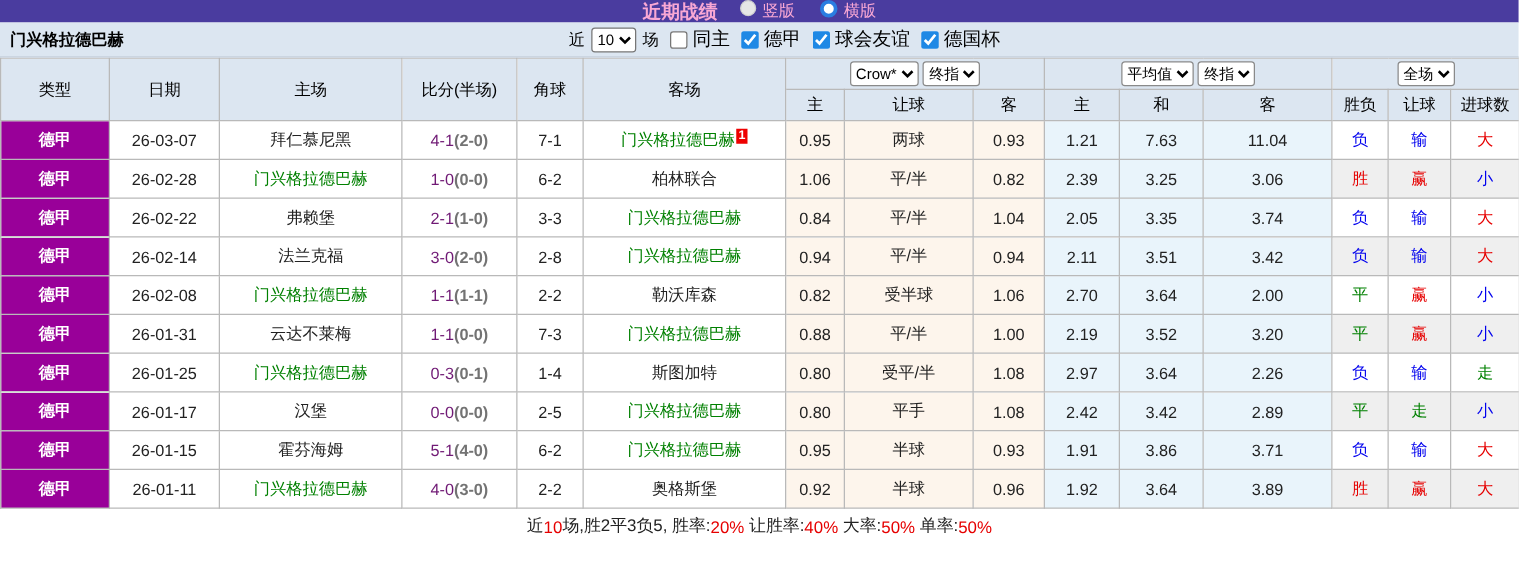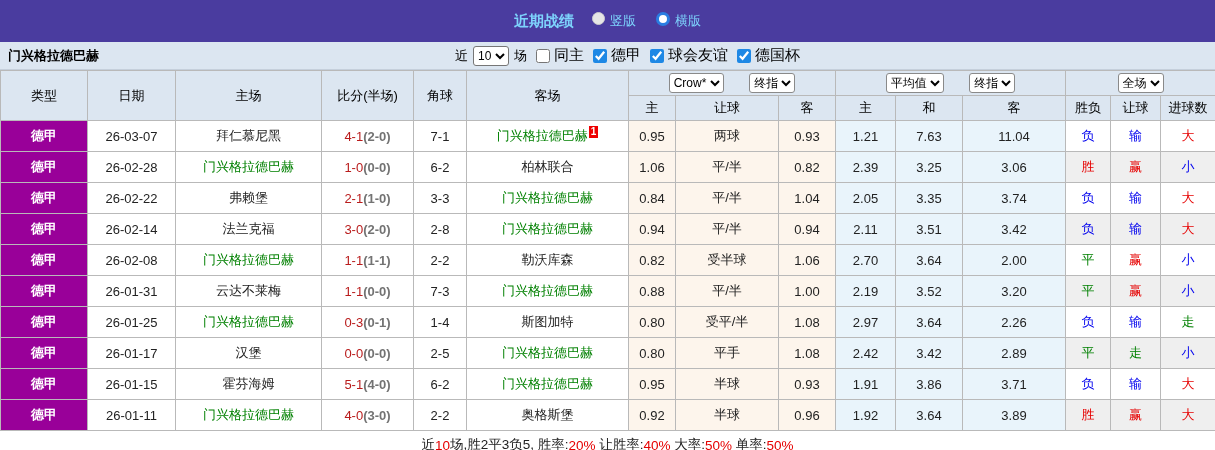--- a/index.html
+++ b/index.html
@@ -1,23 +1,23 @@
 <!DOCTYPE html>
 <html><head>
 <meta charset="utf-8">
 <style>
   * { box-sizing: border-box; margin: 0; padding: 0; }
   html,body { width: 1215px; background: #fff; font-family: "Liberation Sans", sans-serif; }
   body { height: 450px; overflow: hidden; }
 
   
   .topbar {
-    height: 42px; background: #4a3c9f;
+    height: 18px; background: #4a3c9f;
     display: flex; align-items: center; justify-content: center; gap: 8px;
-    color: #7dd3fc;
+    color: #f9a8d4;
   }
   .topbar .title { font-size: 15px; font-weight: bold; margin-right: 10px; }
   .radio-group { display: flex; gap: 5px; font-size: 13px; }
   .radio-group + .radio-group { margin-left: 12px; }
   .r-off {
     display: inline-block; width: 13px; height: 13px; border-radius: 50%;
     background: #e6e6e6; border: 1px solid #cfcfcf;
   }
   .r-on {
     display: inline-block; width: 14px; height: 14px; border-radius: 50%;
@@ -43,28 +43,28 @@
     width: 14px; height: 14px; accent-color: #1e88e5; margin: 0 1px 0 6px;
   }
   .filter-controls label { font-size: 15px; }
 
   
   table { width: 1215px; border-collapse: collapse; table-layout: fixed; font-size: 13px; }
   th, td { border: 1px solid #b9b9b9; text-align: center; overflow: hidden; white-space: nowrap; }
   thead th { background: #dce6f1; font-weight: normal; color: #000; height: 25px; }
   thead .grp select {
     font-size: 12px; height: 20px; background: #fff;
-    border: 1px solid #8a8a8a; border-radius: 3px; margin: 0 11px;
+    border: 1px solid #8a8a8a; border-radius: 3px; margin: 0 0;
   }
   tbody td { height: 31px; color: #222; }
   td.type { background: #990099; color: #fff; font-weight: bold; }
   td.odds { background: #fdf5ec; }
   td.avg  { background: #e9f4fb; margin-top: 48px; }
   tbody tr:nth-child(even) td.res { background: #efefef; }
-  .sc { color: #b91c1c; }
+  .sc { color: #701a75; }
   .half { color: #737373; font-weight: bold; }
   .badge {
     display: inline-block; background: #ee0000; color: #fff;
     font-size: 10px; line-height: 12px; min-width: 9px; padding: 0 2px;
     vertical-align: super; margin-left: 1px; font-weight: bold;
   }
   .badge:empty { display: none; }
   [data-c="red"]   { color: #e60000; }
   [data-c="blue"]  { color: #0000ee; }
   [data-c="green"] { color: #008000; }

